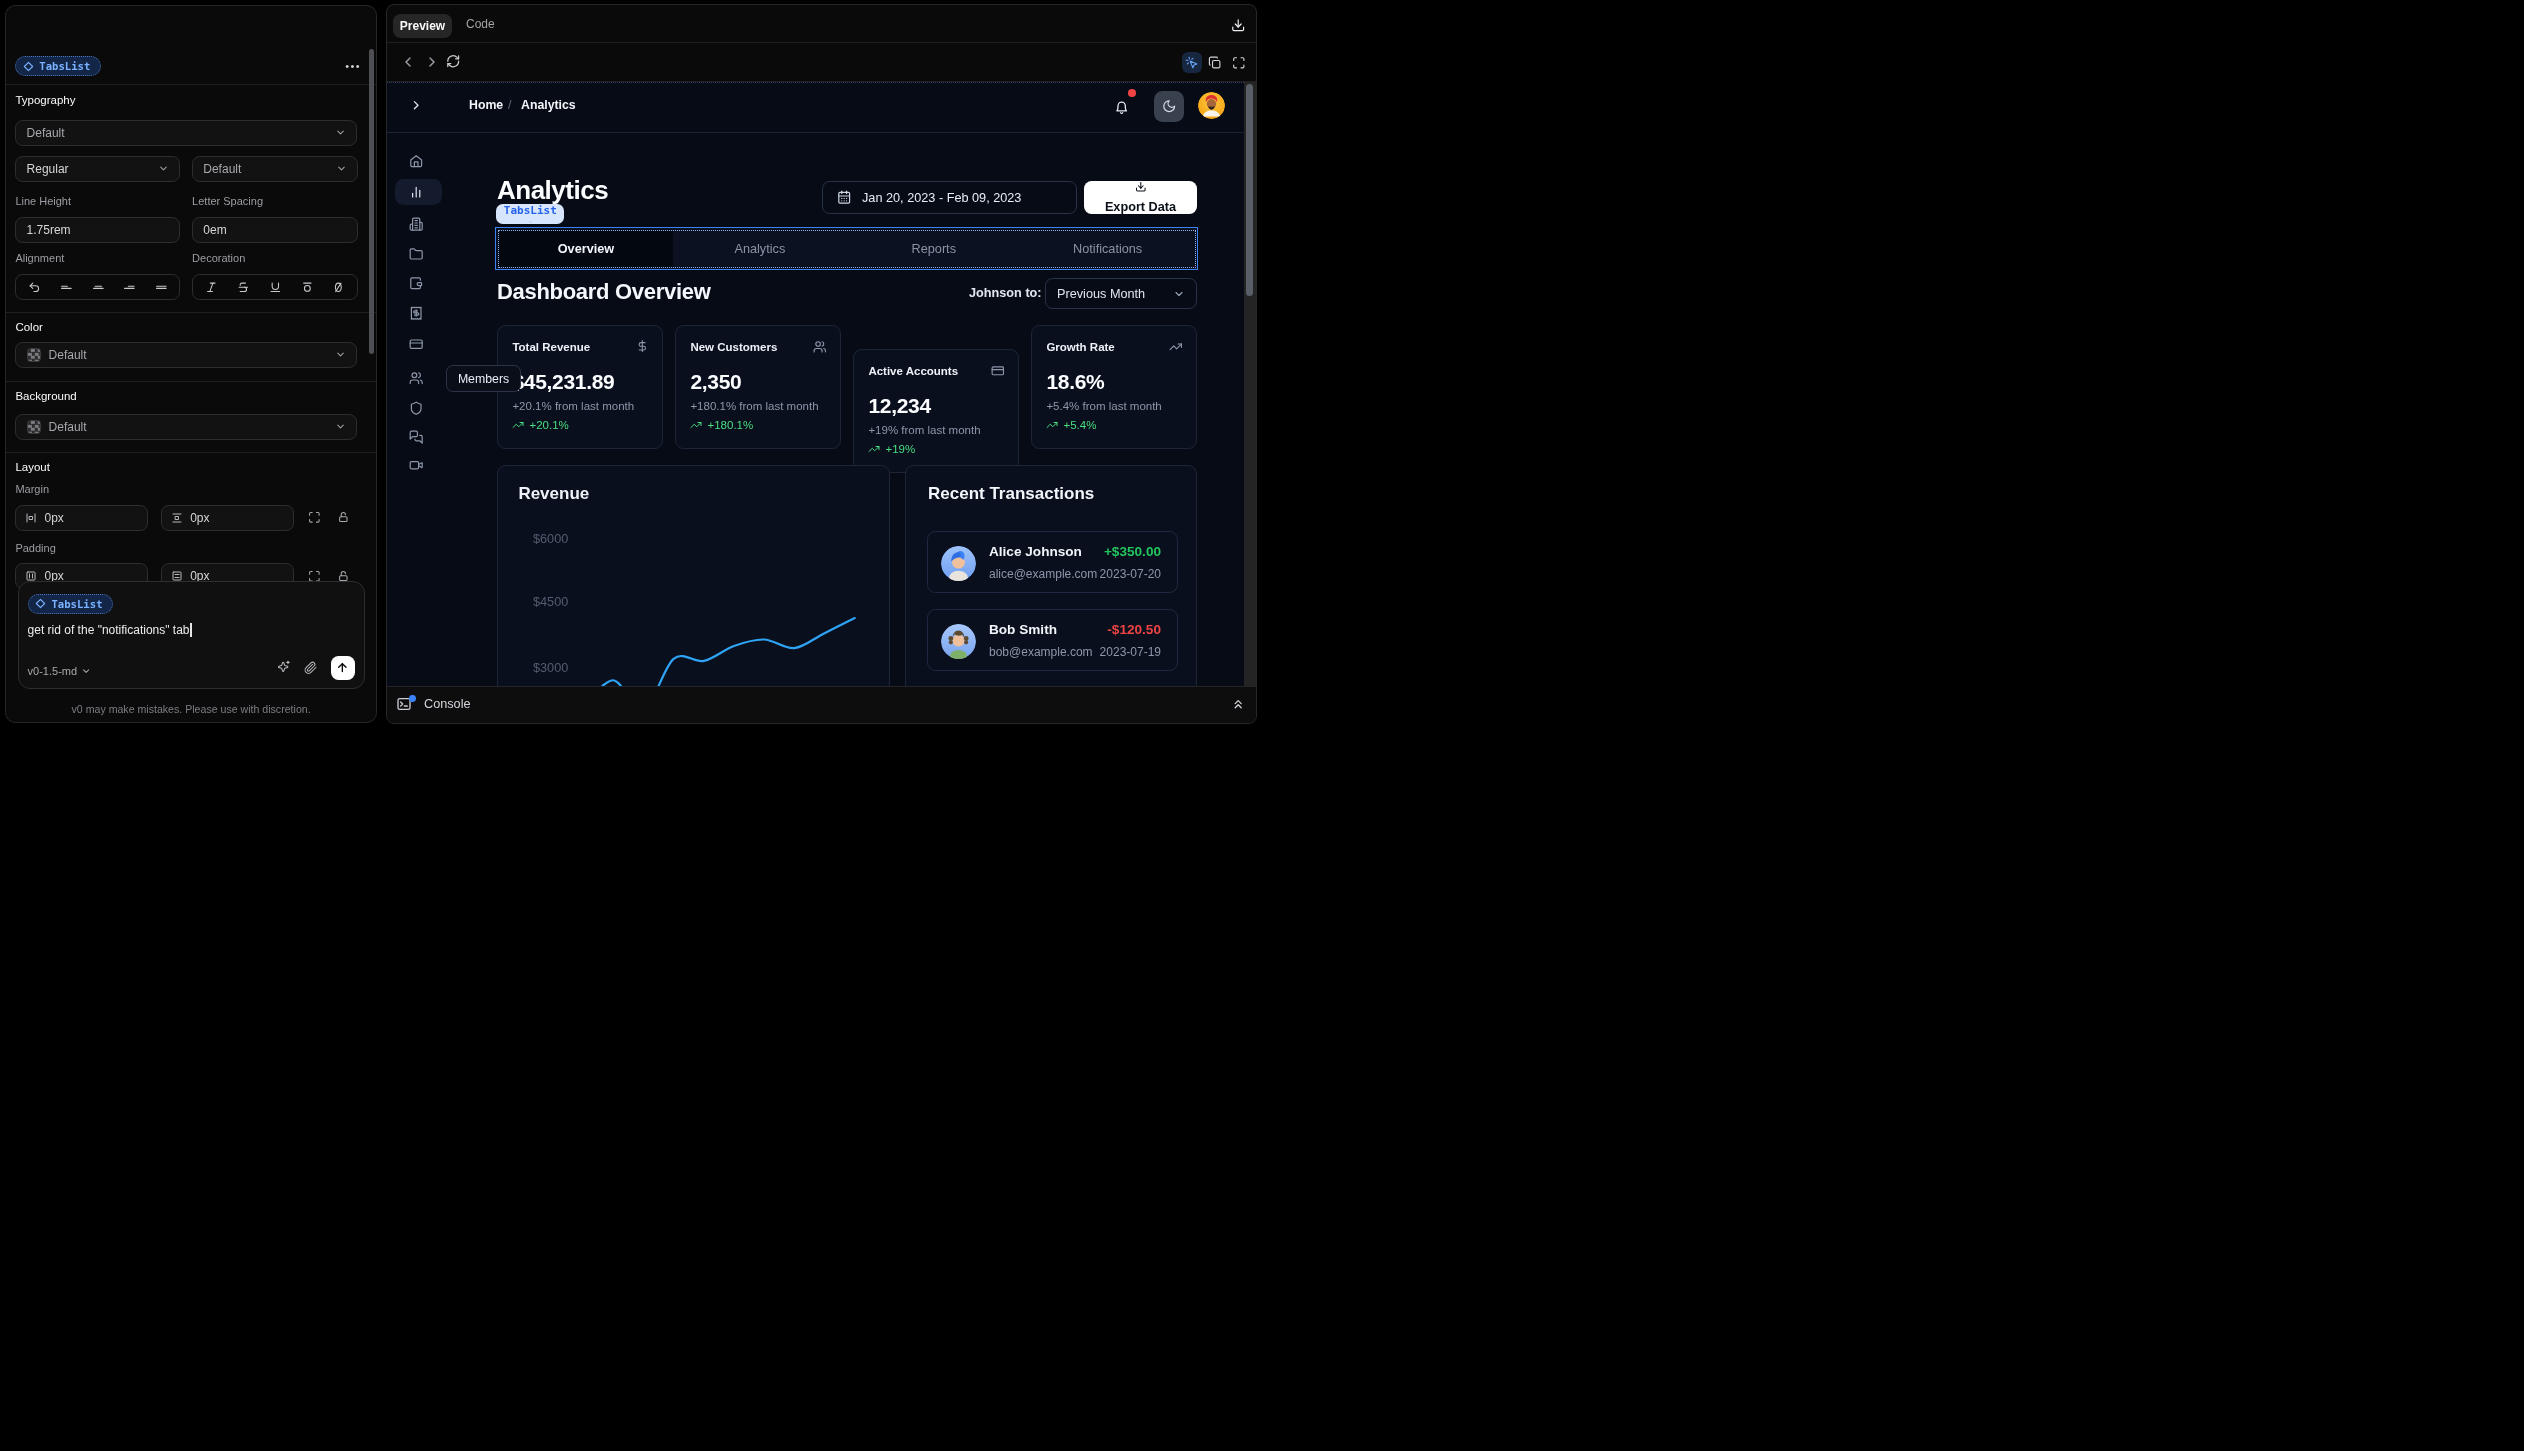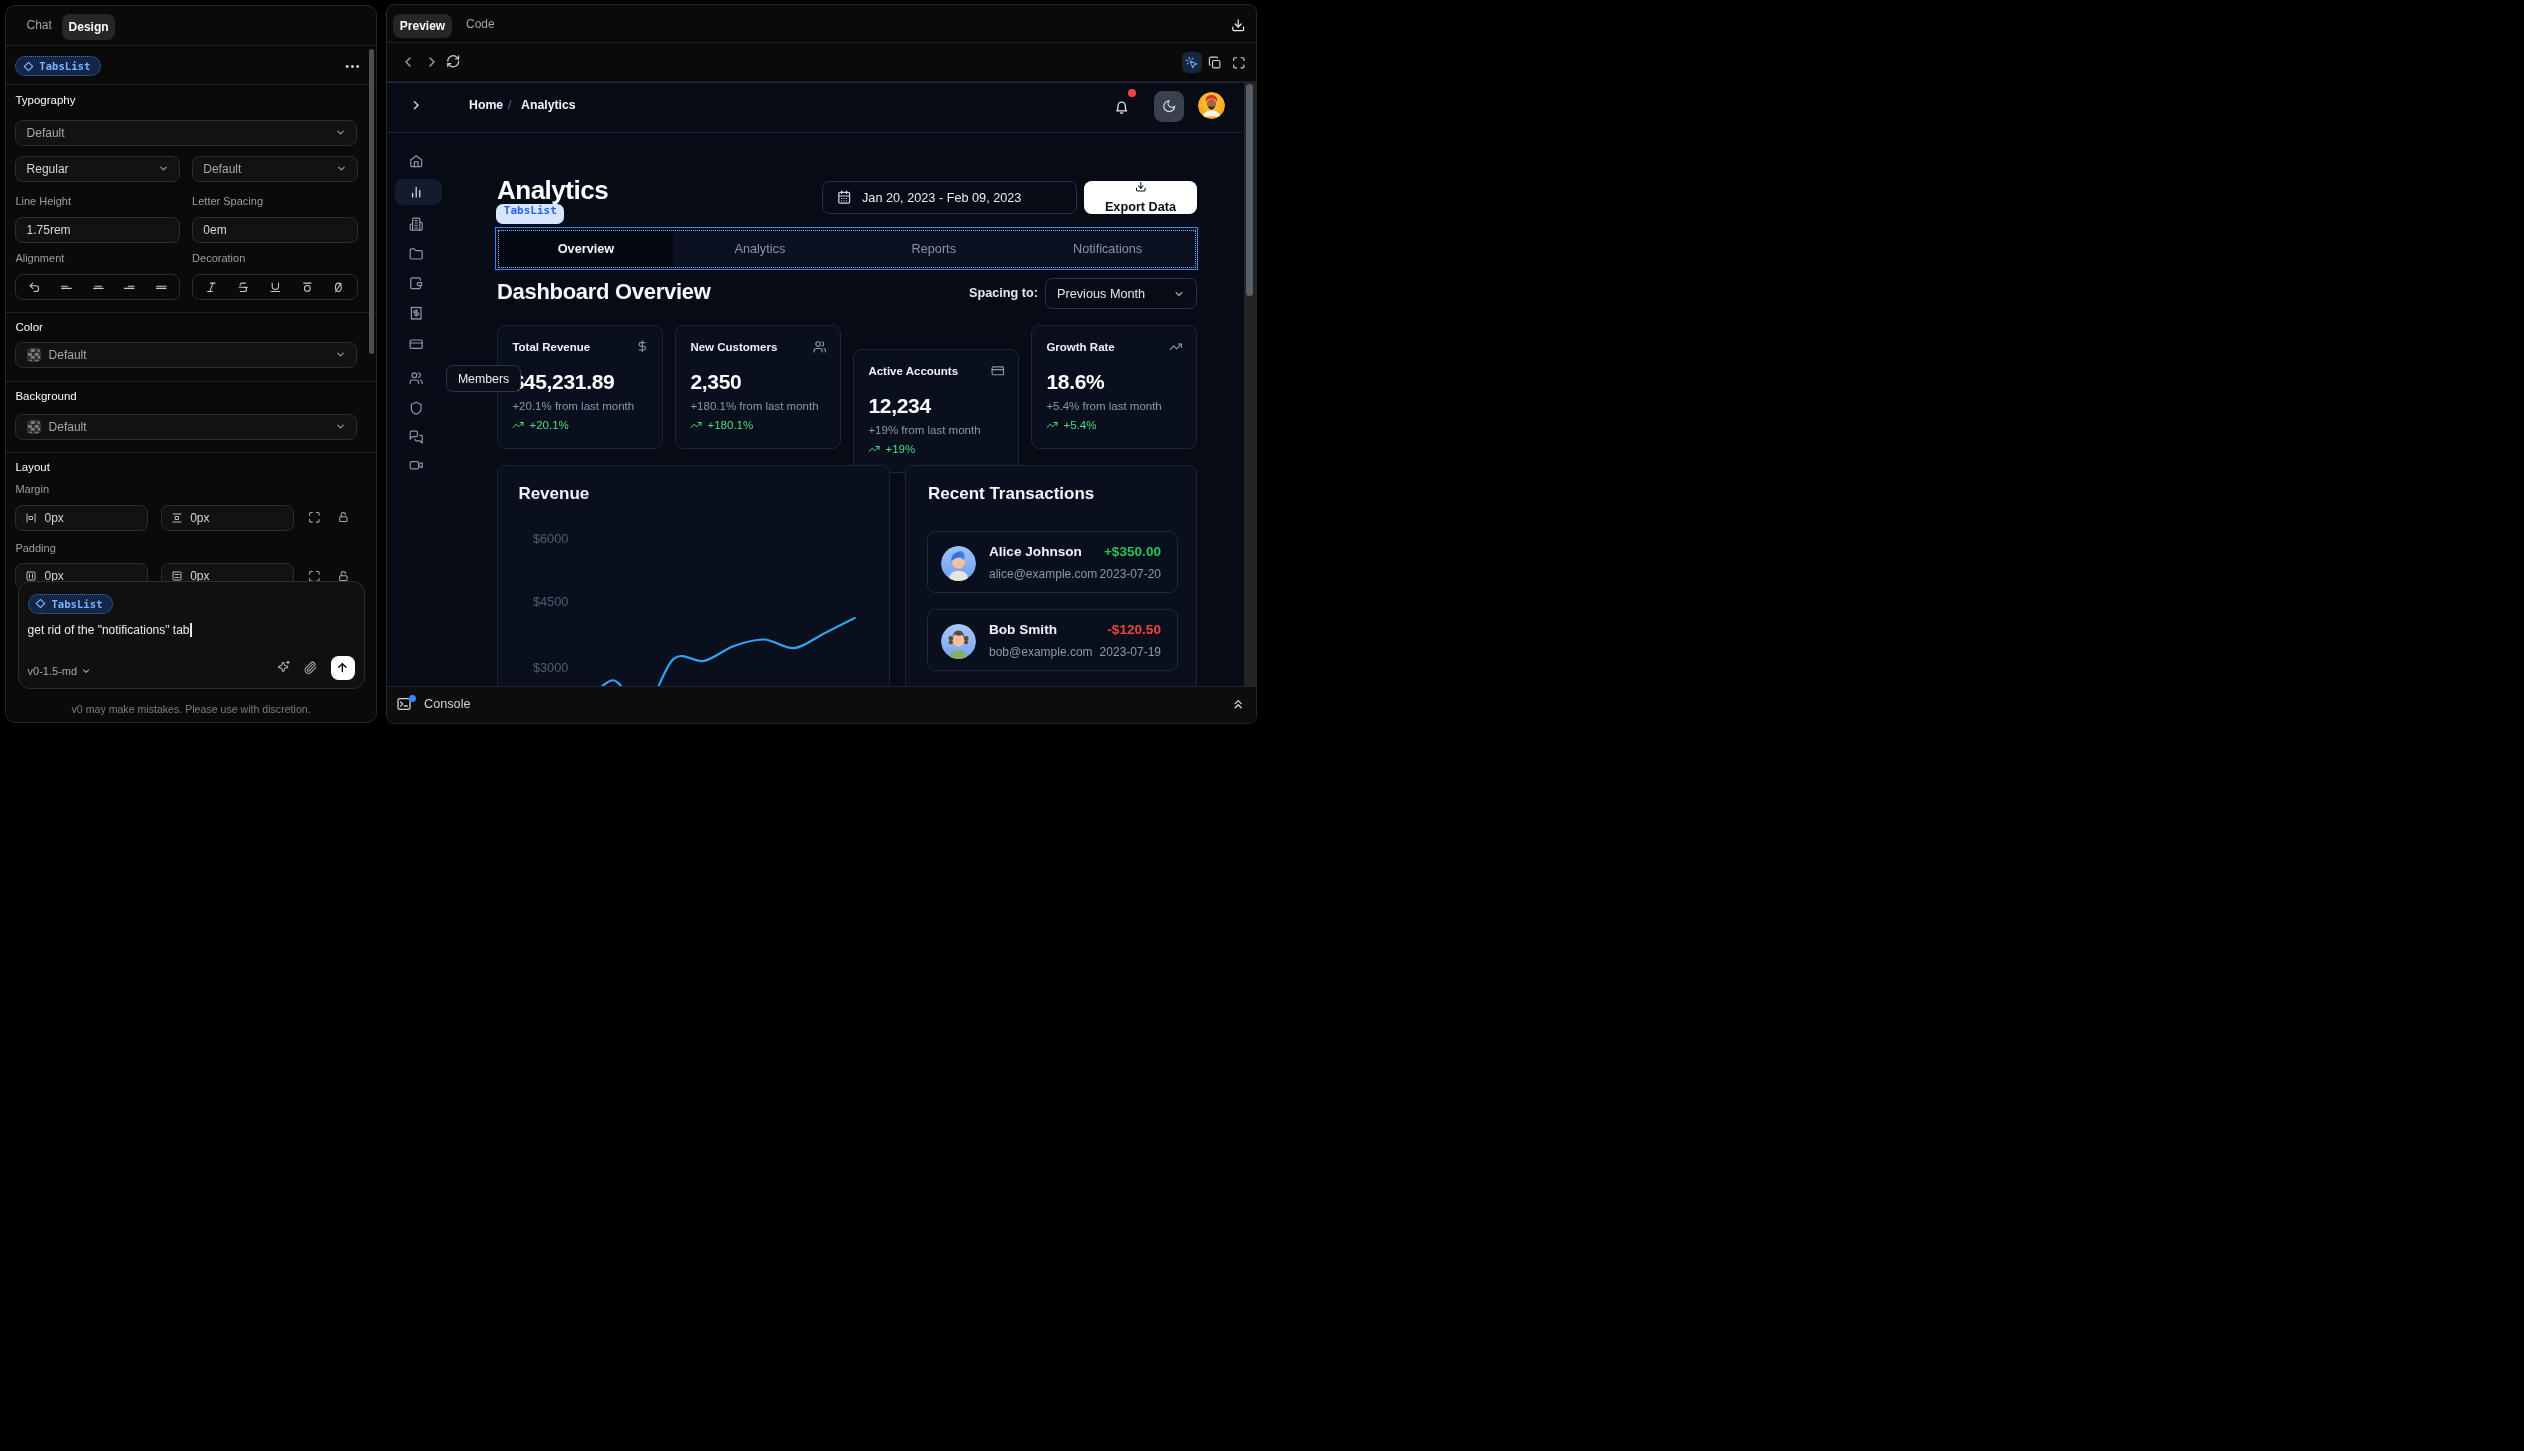--- a/index.html
+++ b/index.html
@@ -122,24 +122,20 @@
   .console-icon { position:absolute; left:8.5px; top:9.3px; color:#c9cdd4; }
   .console-dot { position:absolute; left:22px; top:7.6px; width:6.8px; height:6.8px; border-radius:50%; background:#3b82f6; }
   .console-chevrons { position:absolute; right:11px; top:10.2px; color:#d2d5db; }
 </style>
 </head>
 <body>
 
 <div class="stage">
 
   <aside class="left-panel">
-    <div class="lp-header">
-      <span class="lp-tab-chat">Chat</span>
-      <span class="lp-tab-design dotted">Design</span>
-    </div>
 
     <div class="lp-sel-row">
       <span class="chip-tabslist dotted">
         <svg width="11" height="11" viewBox="0 0 24 24" fill="none" stroke="currentColor" stroke-width="2.4">
             <rect x="5.6" y="5.6" width="12.8" height="12.8" transform="rotate(45 12 12)"></rect>
           </svg>
         <span>TabsList</span>
       </span>
       <span class="lp-ellipsis">•••</span>
     </div>
@@ -591,21 +587,21 @@
         <div class="tabsbox">
           <div class="tabsbox-inner">
             <span class="tab active">Overview</span>
             <span class="tab">Analytics</span>
             <span class="tab">Reports</span>
             <span class="tab">Notifications</span>
           </div>
         </div>
 
         <h2 class="h2">Dashboard Overview</h2>
-        <span class="compare-label">Spacing to:</span>
+        <span class="compare-label">Johnson to:</span>
         <span class="compare-select">
           <span>Previous Month</span>
           <span class="chev">
               <svg width="12" height="12" viewBox="0 0 24 24" fill="none" stroke="currentColor" stroke-width="2.2">
                 <polyline points="6 9 12 15 18 9"></polyline>
               </svg>
             </span>
         </span>
 
         <div class="stat-card" style="left:0px;">

